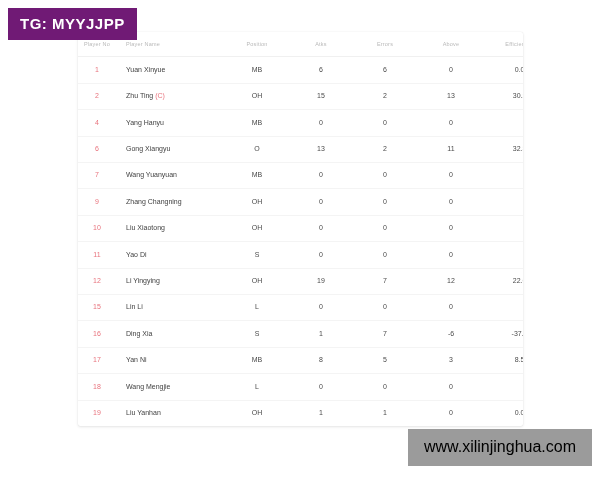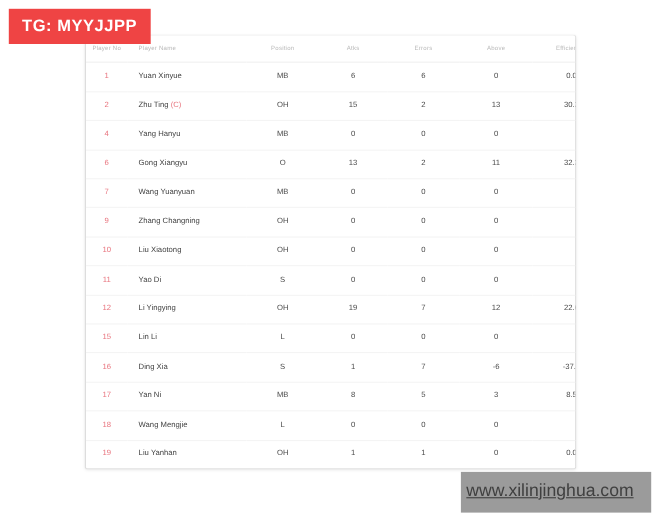--- a/index.html
+++ b/index.html
@@ -13,42 +13,41 @@
     font-family: "Liberation Sans", sans-serif;
     overflow: hidden;
     position: relative;
   }
 
   
   .tg-badge {
     position: absolute;
     top: 8px;
     left: 8px;
-    background: #ef4444;
+    background: #701a75;
     color: #ffffff;
     font-size: 15px;
     font-weight: bold;
     letter-spacing: 0.5px;
     padding: 7px 12px 8px 12px;
     z-index: 20;
     font-family: "Liberation Sans", sans-serif;
   }
 
   
   .site-badge {
     position: absolute;
     right: 8px;
     bottom: 14px;
     background: #9b9b9b;
-    color: #404040;
+    color: #000000;
     font-size: 16px;
-    padding: 9px 16px 10px 5px;
+    padding: 9px 16px 10px 16px;
     z-index: 20;
     font-family: "Liberation Sans", sans-serif;
-    text-decoration: underline;
   }
 
   
   .card {
     position: absolute;
     left: 78px;
     top: 32px;
     width: 445px;
     background: #ffffff;
     box-shadow: 0 1px 3px rgba(0,0,0,0.10), 0 0 1px rgba(0,0,0,0.12);

